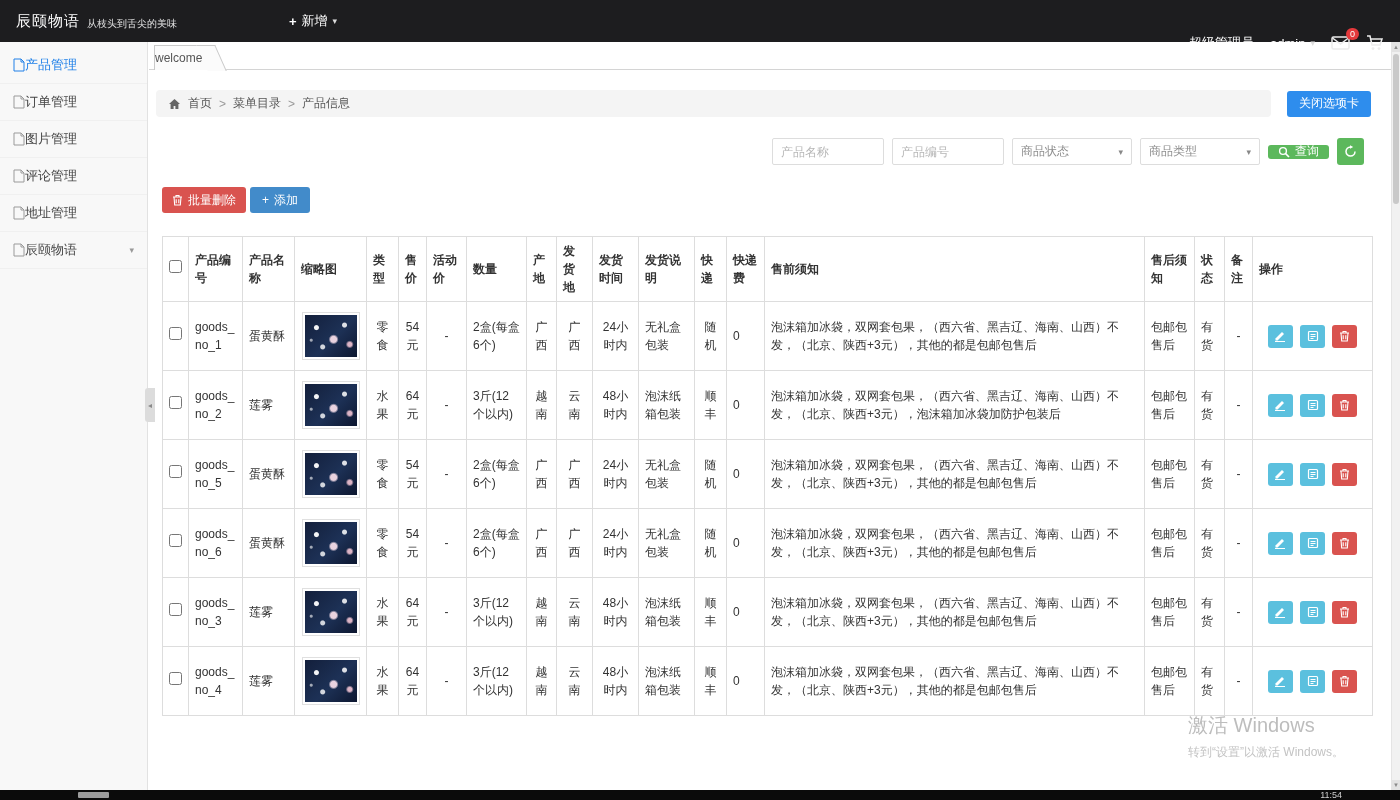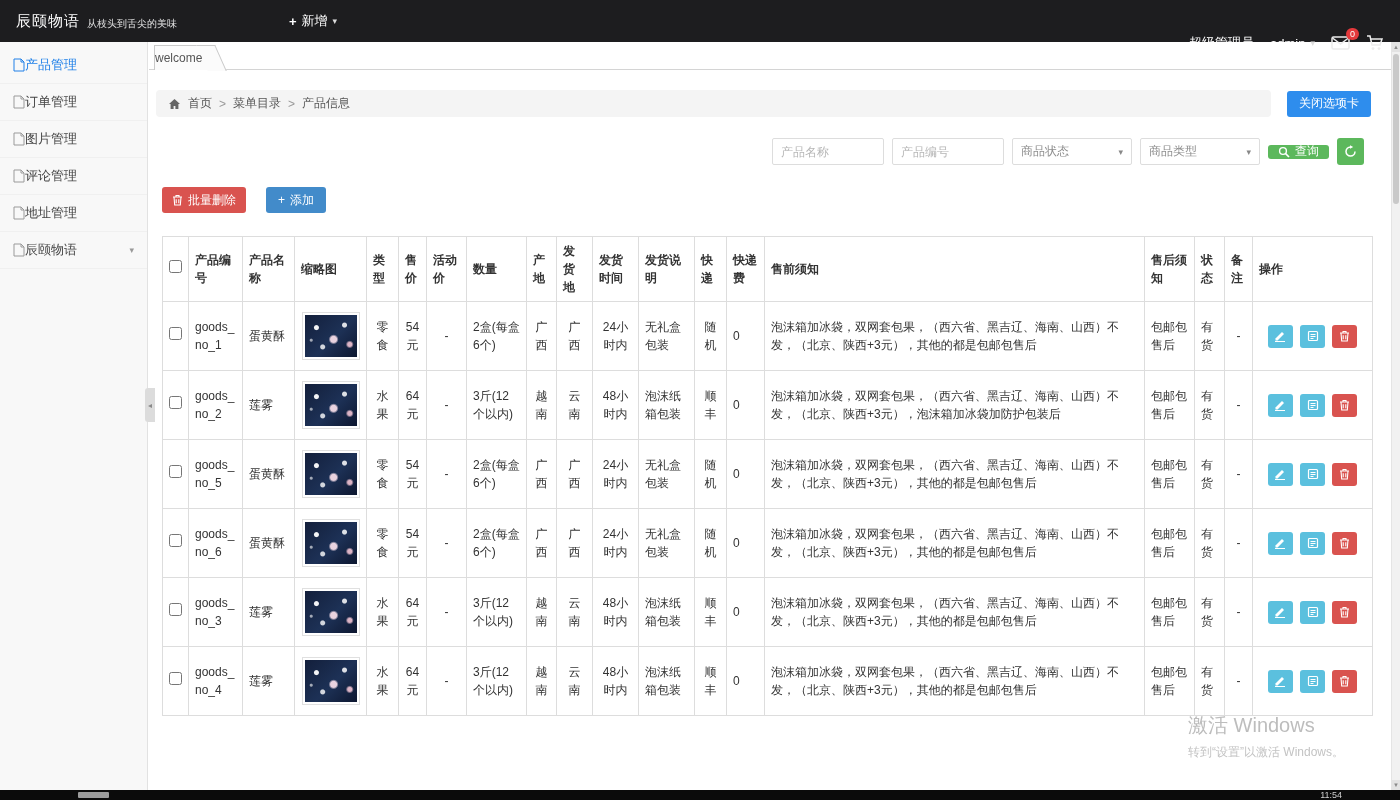--- a/index.html
+++ b/index.html
@@ -42,21 +42,21 @@
   .btn-close-tab { background:#2e8ded; height:26px; padding:0 12px; }
 
   .filter-row { display:flex; justify-content:flex-end; align-items:center; gap:8px; margin:21px 27px 0 0; }
   .f-input { width:112px; height:27px; border:1px solid #ddd; border-radius:2px; padding:0 8px; font-size:12px; color:#333; font-family:inherit; outline:none; }
   .f-input::placeholder { color:#b6b6b6; }
   .f-select { width:120px; height:27px; border:1px solid #ddd; border-radius:2px; background:#fff; display:flex; align-items:center; padding:0 8px; color:#8d8d8d; cursor:pointer; }
   .f-select .sel-caret { margin-left:auto; color:#888; font-size:9px; }
   .btn-search { background:#5cb85c; height:14px; padding:0 10px; }
   .btn-refresh { background:#5cb85c; width:27px; height:27px; }
 
-  .action-row { display:flex; gap:20px; margin:22px 0 0 13px; }
+  .action-row { display:flex; gap:4px; margin:22px 0 0 13px; }
   .btn-danger { background:#d9534f; height:26px; padding:0 10px; }
   .btn-primary { background:#428bca; height:26px; padding:0 12px; }
 
   
   .table-wrap { margin:23px 0 0 13px; }
   table { border-collapse:collapse; table-layout:fixed; width:1210px; }
   th, td { border:1px solid #ddd; padding:5px 6px; font-size:12px; vertical-align:middle; word-break:break-all; text-align:left; line-height:1.5; }
   th { font-weight:bold; height:36px; color:#333; }
   td { height:69px; color:#333; }
   th.c, td.c { text-align:center; }

